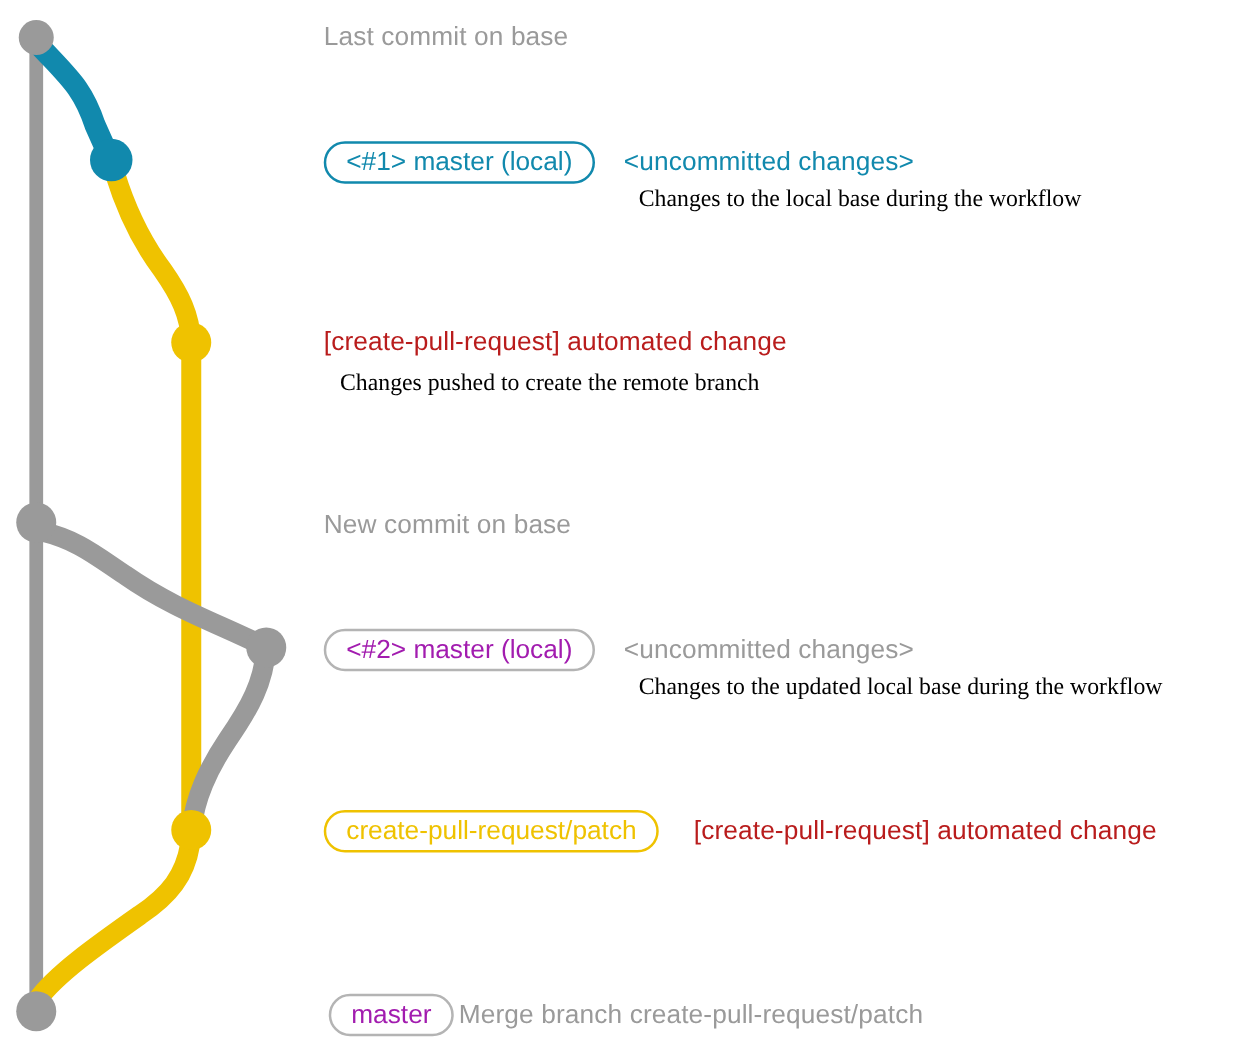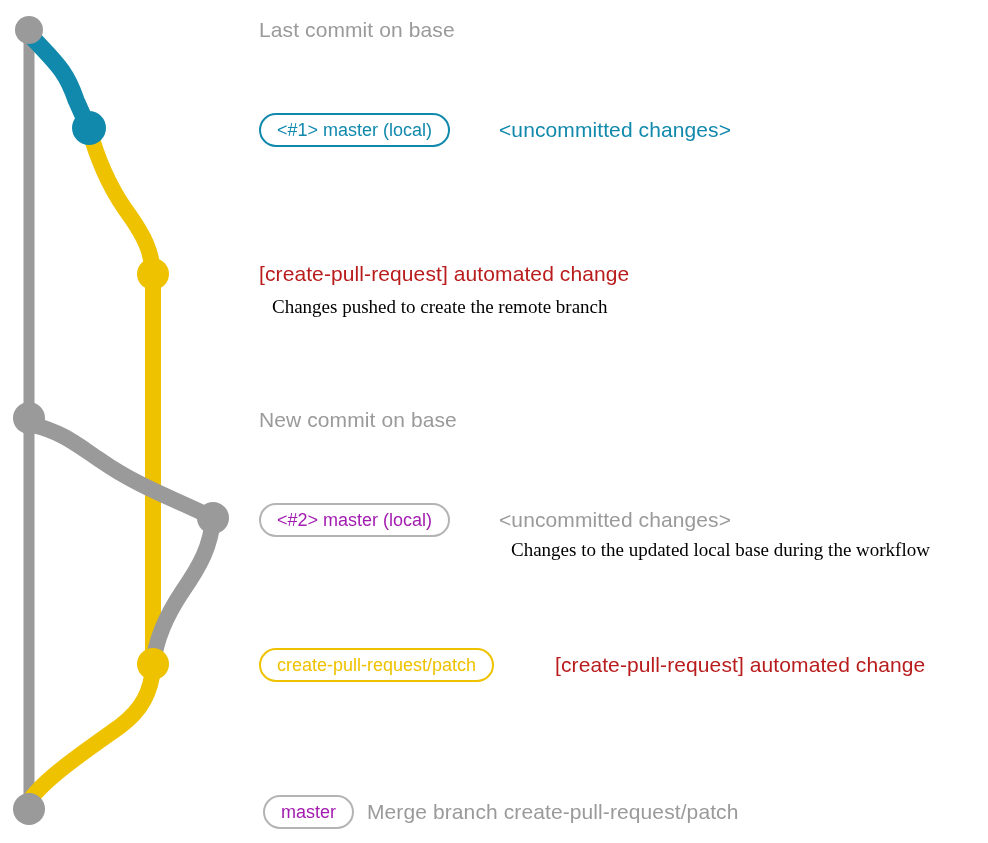--- a/index.html
+++ b/index.html
@@ -46,21 +46,21 @@
   .pill {
     position: absolute;
     box-sizing: border-box;
     display: flex;
     align-items: center;
     justify-content: center;
     border-width: 2px;
     border-style: solid;
     border-radius: 18px;
     font-family: "Liberation Sans", sans-serif;
-    font-size: 18px;
+    font-size: 21px;
     height: 34px;
     padding: 4px 16px;
     white-space: nowrap;
     background: #ffffff;
   }
   .pill.blue   { border-color: #1189ad; color: #1189ad; }
   .pill.gray   { border-color: #b4b4b4; color: #a21caf; }
   .pill.yellow { border-color: #efc200; color: #efc200; }
 
   .desc {
@@ -108,20 +108,21 @@
       </circle>
     </g>
 </svg>
 
 <div class="layer">
 
   <div class="row-label gray-text" style="left:259px; top:18px;">Last commit on base</div>
 
   <div class="pill blue" style="left:259px; top:113px;">&lt;#1&gt; master (local)</div>
   <div class="row-label blue-text" style="left:499px; top:118px;">&lt;uncommitted changes&gt;</div>
+  <div class="desc" style="left:511px; top:149px;">Changes to the local base during the workflow</div>
 
   <div class="row-label yellow-text" style="left:259px; top:262px;">[create-pull-request] automated change</div>
   <div class="desc" style="left:272px; top:296px;">Changes pushed to create the remote branch</div>
 
   <div class="row-label gray-text" style="left:259px; top:408px;">New commit on base</div>
 
   <div class="pill gray" style="left:259px; top:503px;">&lt;#2&gt; master (local)</div>
   <div class="row-label gray-text" style="left:499px; top:508px;">&lt;uncommitted changes&gt;</div>
   <div class="desc" style="left:511px; top:539px;">Changes to the updated local base during the workflow</div>
 

